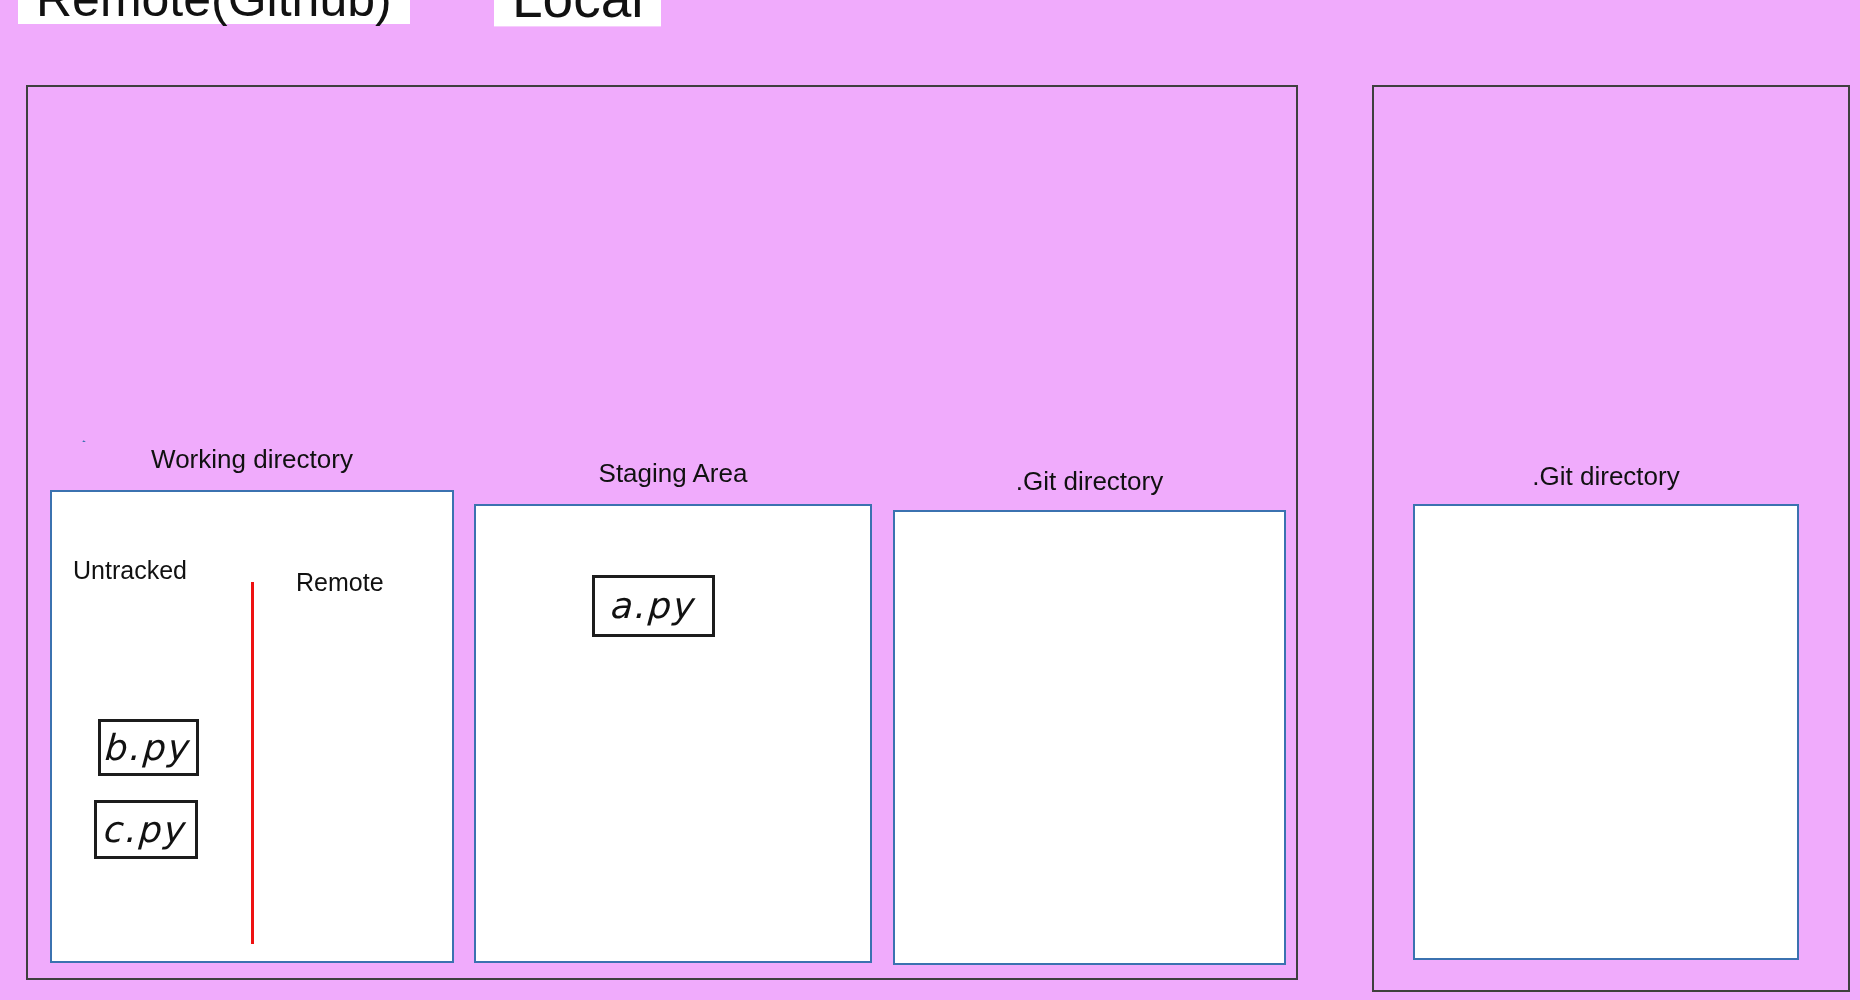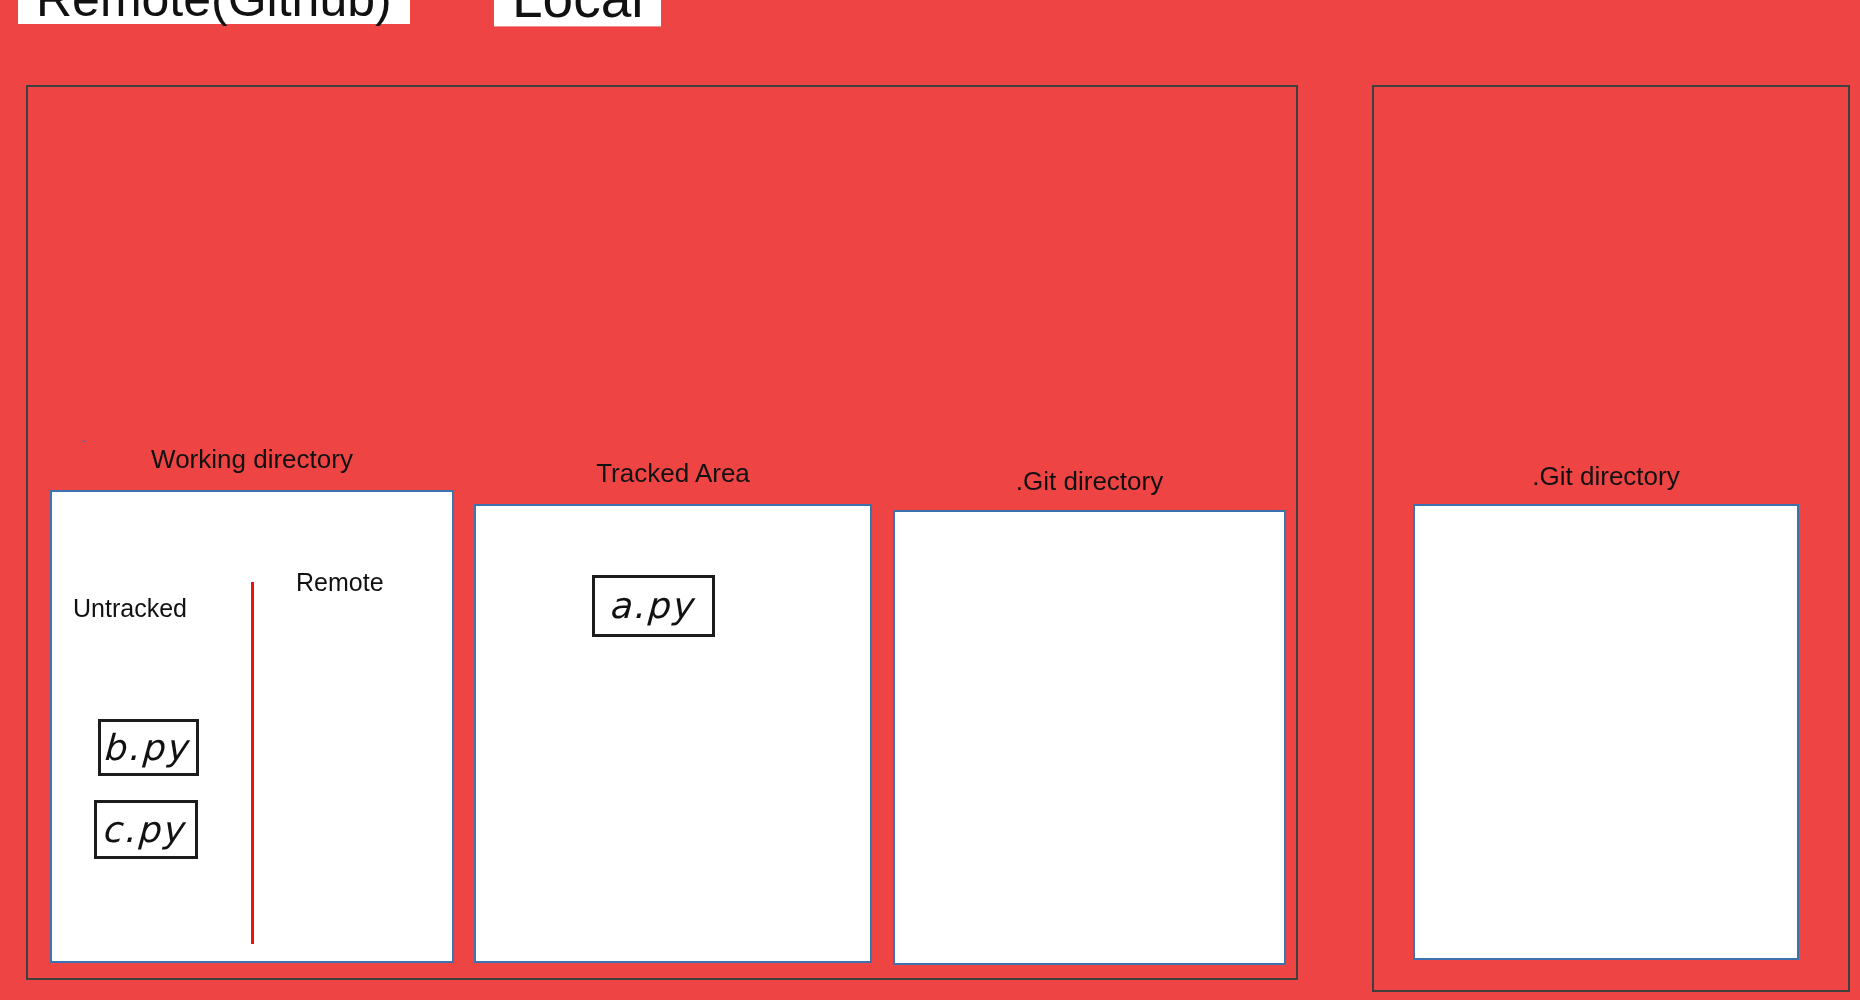--- a/index.html
+++ b/index.html
@@ -8,21 +8,21 @@
     background: #ffffff;
   }
   body {
     font-family: "Liberation Sans", sans-serif;
     -webkit-font-smoothing: antialiased;
   }
   #canvas {
     position: relative;
     width: 1860px;
     height: 1000px;
-    background: #ef4444;
+    background: #f0abfc;
     overflow: hidden;
   }
 
   
   .group-box {
     position: absolute;
     box-sizing: border-box;
     border: 2px solid #3f3f3f;
     background: transparent;
   }
@@ -78,21 +78,21 @@
   #remote-gitdir-label { left: 1413px; top: 463px; width: 386px; }
 
   
   .sub-label {
     position: absolute;
     color: #111111;
     font-size: 25px;
     line-height: 1;
     white-space: nowrap;
   }
-  #untracked-label { left: 73px; top: 596px; }
+  #untracked-label { left: 73px; top: 558px; }
   #tracked-label   { left: 296px; top: 570px; }
 
   #tracked-divider {
     position: absolute;
     left: 251px;
     top: 582px;
     width: 3px;
     height: 362px;
     background: #ee1111;
   }
@@ -152,21 +152,21 @@
   <div class="sub-label" id="tracked-label">Remote</div>
   <div id="tracked-divider"></div>
 
   <div class="file-card" id="file-b-py">
     <span class="file-card-text">b.py</span>
   </div>
   <div class="file-card" id="file-c-py">
     <span class="file-card-text">c.py</span>
   </div>
 
-  <div class="panel-label" id="staging-label">Tracked Area</div>
+  <div class="panel-label" id="staging-label">Staging Area</div>
   <div class="panel" id="staging-panel"></div>
 
   <div class="file-card" id="file-a-py">
     <span class="file-card-text">a.py</span>
   </div>
 
   <div class="panel-label" id="gitdir-label">.Git directory</div>
   <div class="panel" id="gitdir-panel"></div>
 
   <div class="group-box" id="remote-box"></div>

